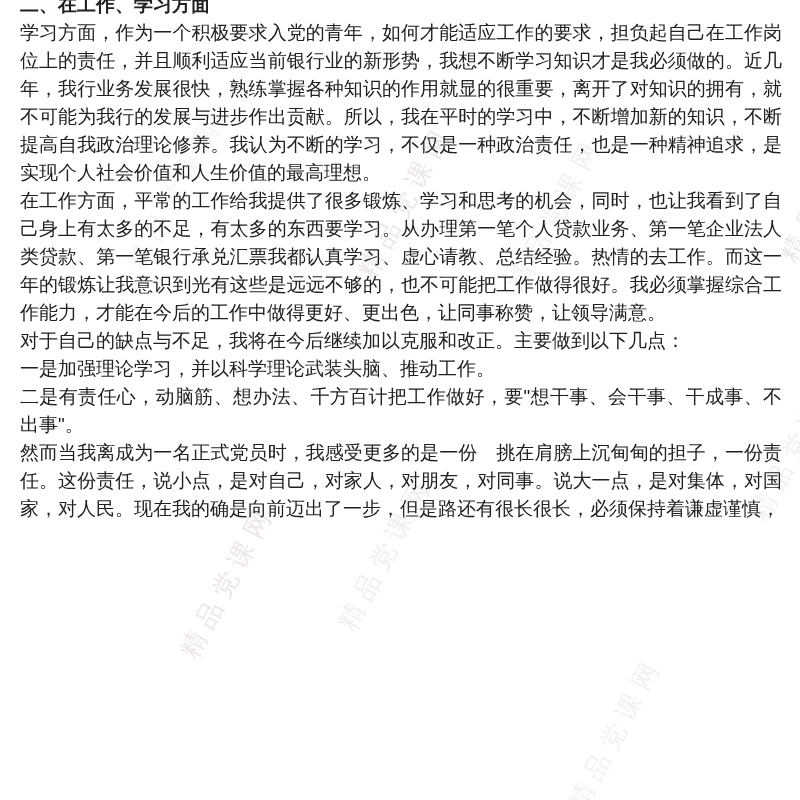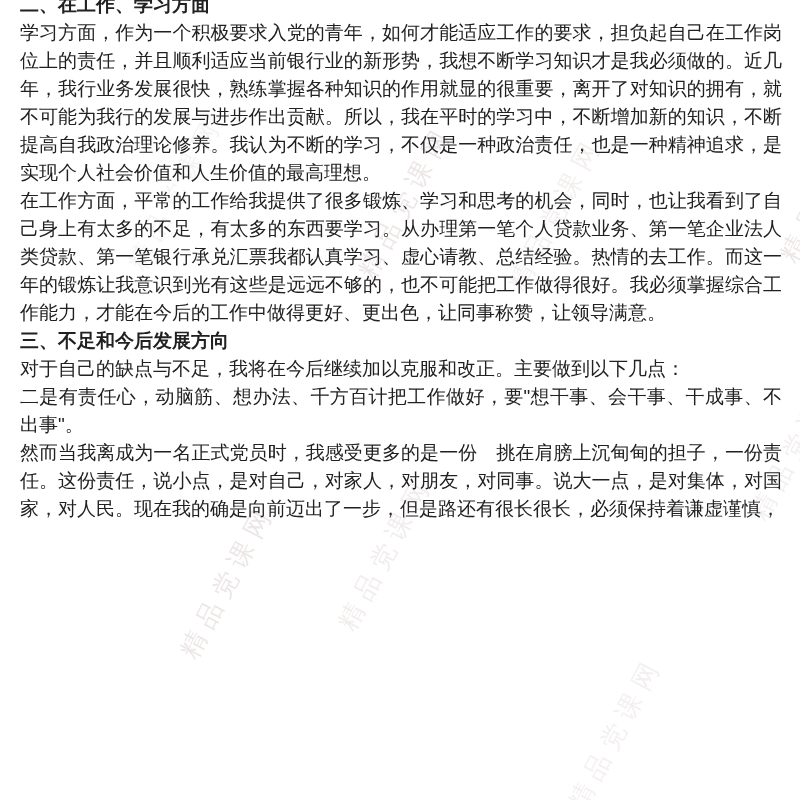--- a/index.html
+++ b/index.html
@@ -78,19 +78,19 @@
     <span class="wm w5">精品党课网</span>
     <span class="wm w6">精品党课网</span>
     <span class="wm w7">精品党课网</span>
     <span class="wm w8">精品党课网</span>
   </div>
 
   <div class="doc">
     <p class="heading">二、在工作、学习方面</p>
     <p class="paragraph">学习方面，作为一个积极要求入党的青年，如何才能适应工作的要求，担负起自己在工作岗位上的责任，并且顺利适应当前银行业的新形势，我想不断学习知识才是我必须做的。近几年，我行业务发展很快，熟练掌握各种知识的作用就显的很重要，离开了对知识的拥有，就不可能为我行的发展与进步作出贡献。所以，我在平时的学习中，不断增加新的知识，不断提高自我政治理论修养。我认为不断的学习，不仅是一种政治责任，也是一种精神追求，是实现个人社会价值和人生价值的最高理想。</p>
     <p class="paragraph">在工作方面，平常的工作给我提供了很多锻炼、学习和思考的机会，同时，也让我看到了自己身上有太多的不足，有太多的东西要学习。从办理第一笔个人贷款业务、第一笔企业法人类贷款、第一笔银行承兑汇票我都认真学习、虚心请教、总结经验。热情的去工作。而这一年的锻炼让我意识到光有这些是远远不够的，也不可能把工作做得很好。我必须掌握综合工作能力，才能在今后的工作中做得更好、更出色，让同事称赞，让领导满意。</p>
-    <p class="heading">三、不足和今后发展方向</p>
     <p class="paragraph">对于自己的缺点与不足，我将在今后继续加以克服和改正。主要做到以下几点：</p>
+    <p class="paragraph">一是加强理论学习，并以科学理论武装头脑、推动工作。</p>
     <p class="paragraph">二是有责任心，动脑筋、想办法、千方百计把工作做好，要"想干事、会干事、干成事、不出事"。</p>
     <p class="paragraph">然而当我离成为一名正式党员时，我感受更多的是一份　挑在肩膀上沉甸甸的担子，一份责任。这份责任，说小点，是对自己，对家人，对朋友，对同事。说大一点，是对集体，对国家，对人民。现在我的确是向前迈出了一步，但是路还有很长很长，必须保持着谦虚谨慎，</p>
   </div>
 
 </div>
 
 </body></html>

